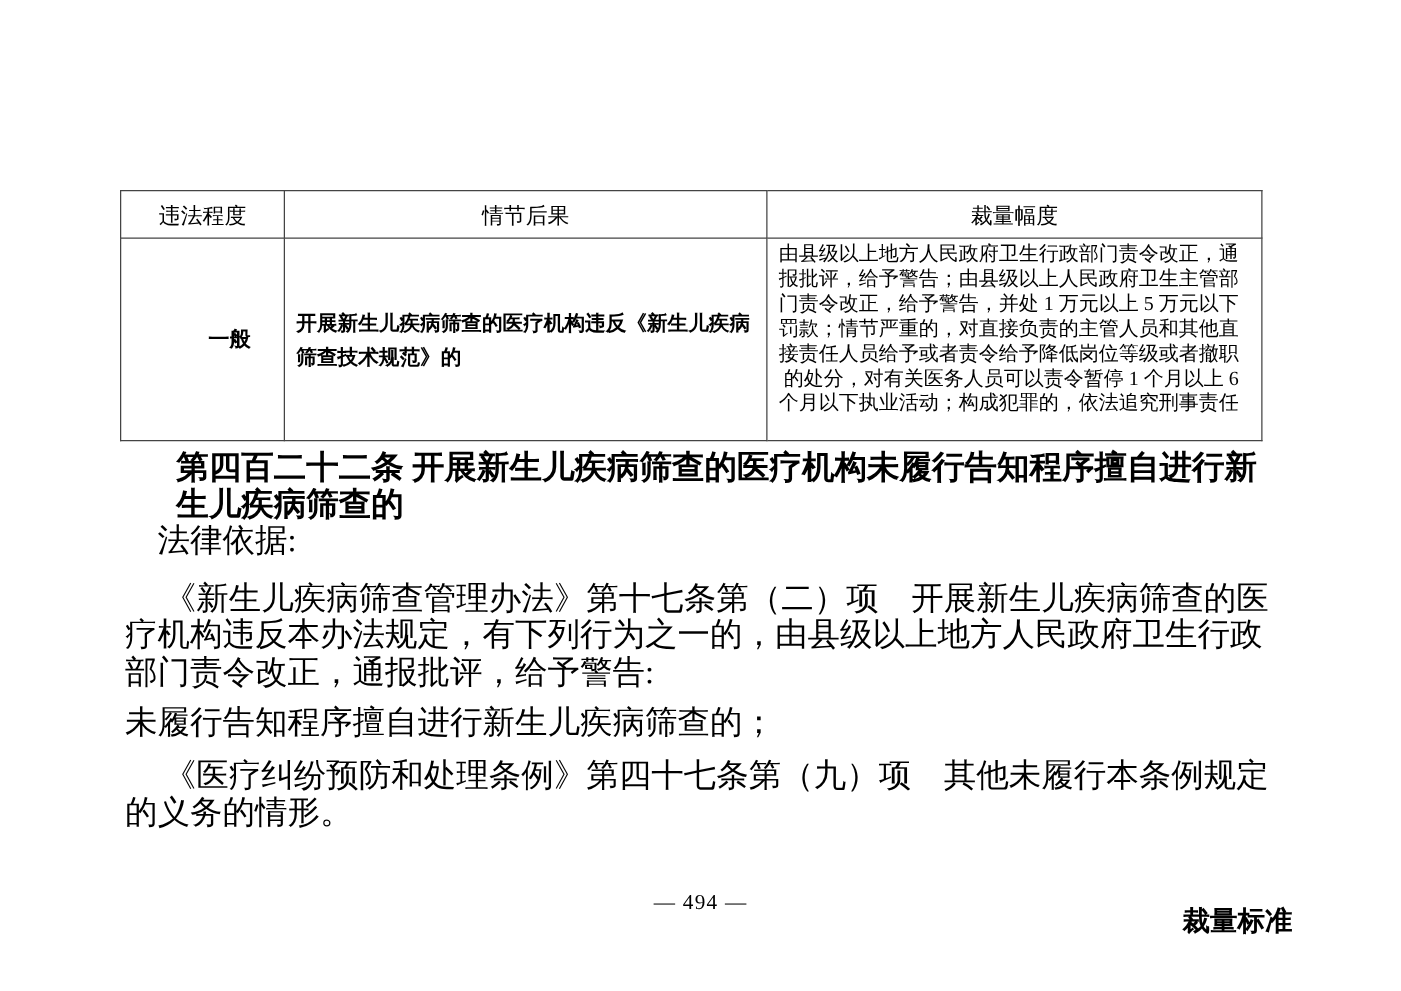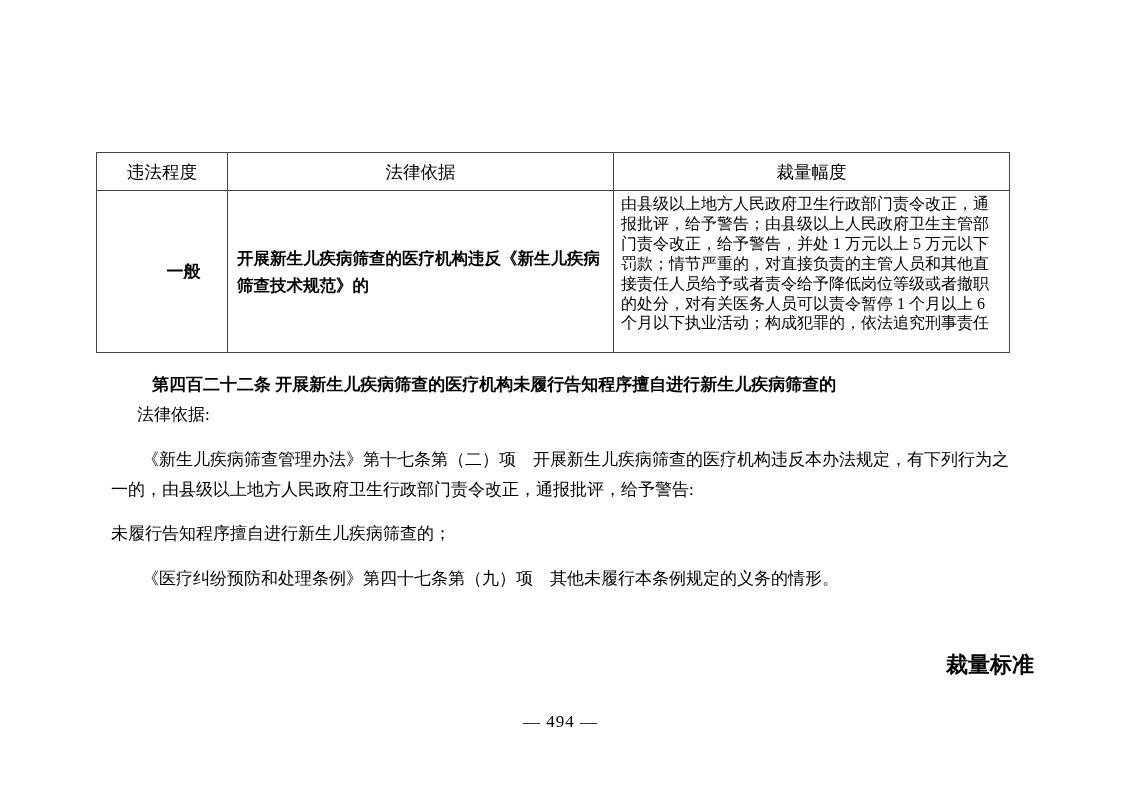--- a/index.html
+++ b/index.html
@@ -53,34 +53,34 @@
     font-size: 16.5px;
     line-height: 27px;
     padding: 4px 10px 4px 9px;
     text-align: left;
     font-weight: bold;
   }
   .cell-discretion {
     vertical-align: top;
     font-size: 16px;
     line-height: 19.9px;
-    padding: 3px 6px 4px 7px;
-    text-align: left;
+    padding: 3px 18px 4px 7px;
+    text-align: right;
   }
 
   
   .content {
     position: absolute;
     left: 96px;
     top: 355px;
     width: 938px;
   }
   .para {
-    margin: 15px;
-    font-size: 17px;
+    margin: 4px;
+    font-size: 26px;
     line-height: 29.5px;
   }
   .article-heading .hline1 {
     padding-left: 41px;
     font-weight: bold;
   }
   .article-heading .hline2 {
     padding-left: 26px;
   }
   .p-basis1   { margin-top: 16px; text-indent: 31px; }
@@ -113,21 +113,21 @@
 
   <table class="law-table">
     <colgroup>
       <col style="width:131px">
       <col style="width:386px">
       <col style="width:396px">
     </colgroup>
     <thead>
       <tr>
         <th>违法程度</th>
-        <th>法律依据</th>
+        <th>情节后果</th>
         <th>裁量幅度</th>
       </tr>
     </thead>
     <tbody>
       <tr>
         <td class="cell-degree">一般</td>
         <td class="cell-circumstance">开展新生儿疾病筛查的医疗机构违反《新生儿疾病筛查技术规范》的</td>
         <td class="cell-discretion">由县级以上地方人民政府卫生行政部门责令改正，通报批评，给予警告；由县级以上人民政府卫生主管部门责令改正，给予警告，并处 1 万元以上 5 万元以下罚款；情节严重的，对直接负责的主管人员和其他直接责任人员给予或者责令给予降低岗位等级或者撤职的处分，对有关医务人员可以责令暂停 1 个月以上 6 个月以下执业活动；构成犯罪的，依法追究刑事责任</td>
       </tr>
     </tbody>

